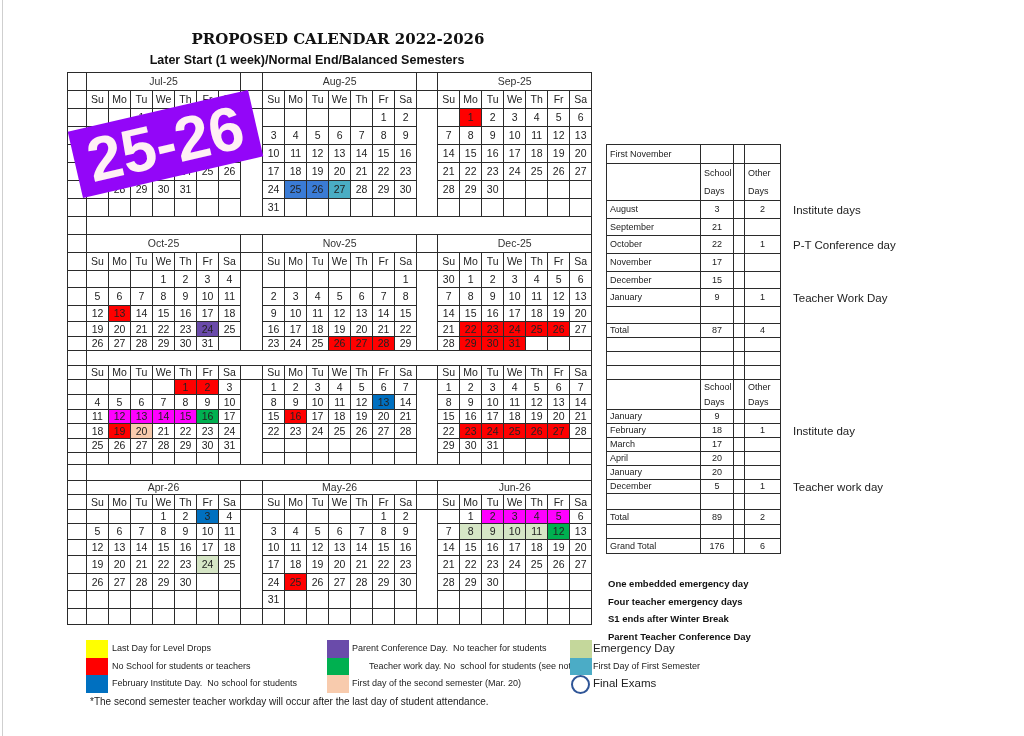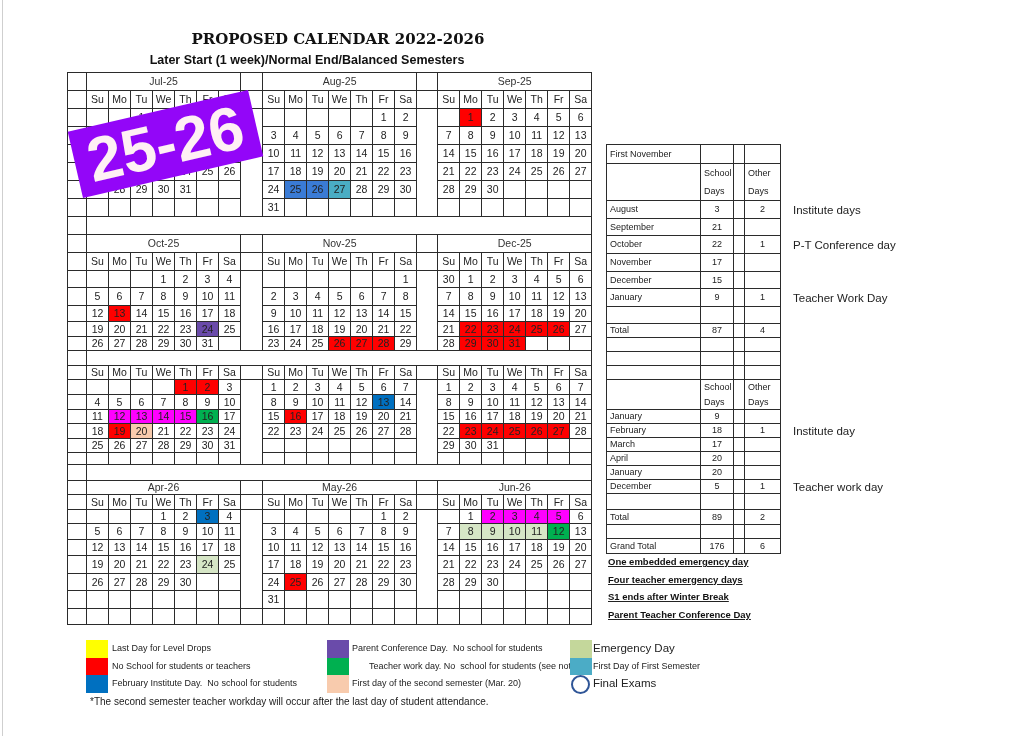--- a/index.html
+++ b/index.html
@@ -46,21 +46,21 @@
     border: 1px solid #2b2b2b; padding: 0; vertical-align: middle; line-height: 1;
     white-space: nowrap; overflow: visible;
   }
   #summary td.lbl { text-align: left; padding-left: 3px; }
   #summary td.num { text-align: center; }
   #summary td.hdr { text-align: left; padding-left: 3px; }
   #summary td.hdr span { display: block; }
   #summary td.note {
     border: none; padding-left: 12px; font-size: 11.5px; color: #222; line-height: 12px; text-align: left;
   }
-  .bold-notes { position: absolute; left: 608px; top: 553px; text-decoration: underline; }
+  .bold-notes { position: absolute; left: 608px; top: 575px; }
   .bold-notes div { height: 17.7px; line-height: 17.7px; font-weight: bold; font-size: 9.5px; color: #111; white-space: nowrap; }
   
   .legend-col { position: absolute; top: 640px; }
   .legend-item { position: relative; height: 17.7px; white-space: pre; }
   .legend-swatch { position: absolute; left: 0; top: 0; width: 22px; height: 17.7px; }
   .legend-swatch.circle {
     width: 15px; height: 15px; border-radius: 50%; border: 2px solid; background: transparent;
     left: 1px; top: 0px;
   }
   .legend-label { position: absolute; top: 0; line-height: 17.7px; font-size: 9px; color: #222; }
@@ -1075,21 +1075,21 @@
     <div>Parent Teacher Conference Day</div>
   </div>
 
 <div id="legend">
     <div class="legend-col" style="left: 86px;">
       <div class="legend-item"><div class="legend-swatch" style="background: rgb(255, 255, 0);"></div><span class="legend-label" style="left: 26px;">Last Day for Level Drops</span></div>
       <div class="legend-item"><div class="legend-swatch" style="background: rgb(255, 0, 0);"></div><span class="legend-label" style="left: 26px;">No School for students or teachers</span></div>
       <div class="legend-item"><div class="legend-swatch" style="background: rgb(0, 112, 192);"></div><span class="legend-label" style="left: 26px;">February Institute Day.  No school for students</span></div>
     </div>
     <div class="legend-col" style="left: 327px;">
-      <div class="legend-item"><div class="legend-swatch" style="background: rgb(106, 75, 170);"></div><span class="legend-label" style="left: 25px;">Parent Conference Day.  No school for students</span></div>
+      <div class="legend-item"><div class="legend-swatch" style="background: rgb(106, 75, 170);"></div><span class="legend-label" style="left: 25px;">Parent Conference Day.  No teacher for students</span></div>
       <div class="legend-item"><div class="legend-swatch" style="background: rgb(0, 176, 80);"></div><span class="legend-label" style="left: 42px;">Teacher work day. No  school for students (see note*)</span></div>
       <div class="legend-item"><div class="legend-swatch" style="background: rgb(248, 203, 173);"></div><span class="legend-label" style="left: 25px;">First day of the second semester (Mar. 20)</span></div>
     </div>
     <div class="legend-col" style="left: 570px;">
       <div class="legend-item"><div class="legend-swatch" style="background: rgb(196, 215, 155);"></div><span class="legend-label large" style="left: 23px;">Emergency Day</span></div>
       <div class="legend-item"><div class="legend-swatch" style="background: rgb(75, 172, 198);"></div><span class="legend-label" style="left: 23px;">First Day of First Semester</span></div>
       <div class="legend-item"><div class="legend-swatch circle" style="border-color: rgb(47, 85, 151);"></div><span class="legend-label large" style="left: 23px;">Final Exams</span></div>
     </div>
   </div>
 

